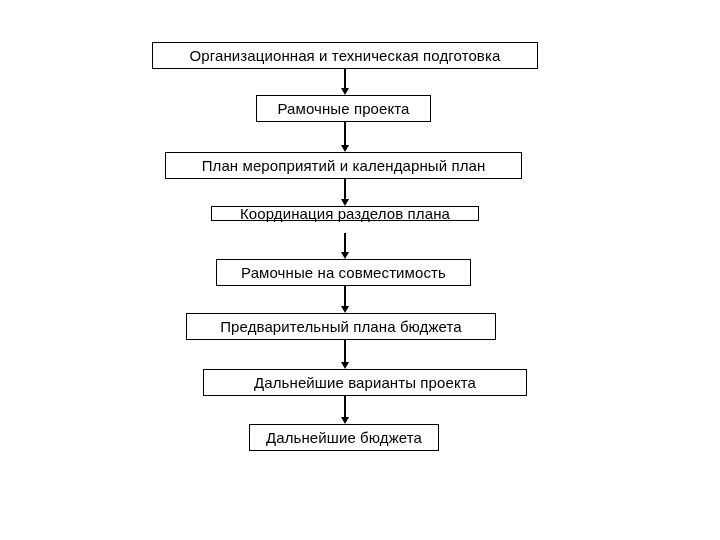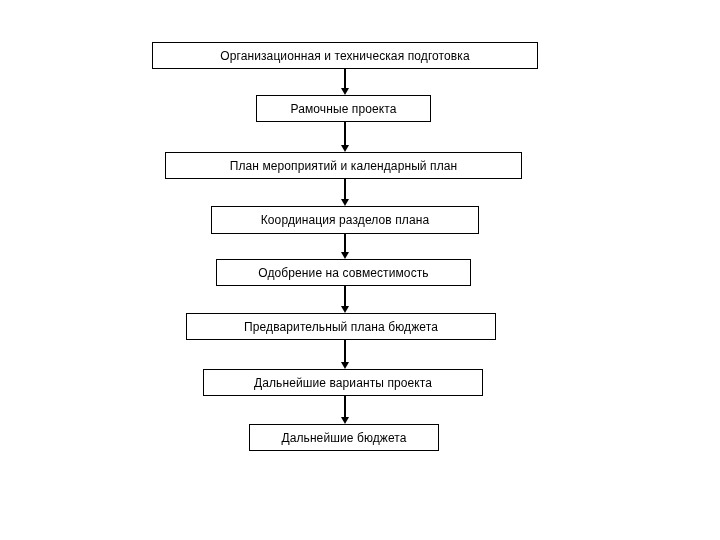--- a/index.html
+++ b/index.html
@@ -21,21 +21,21 @@
     border: 1.5px solid #000000;
     background: #ffffff;
     color: #000000;
     display: flex;
     align-items: center;
     justify-content: center;
     white-space: nowrap;
     z-index: 2;
   }
   .node-label {
-    font-size: 12px;
+    font-size: 15px;
     line-height: 1;
     letter-spacing: 0.1px;
     color: #000000;
     padding: 0 9px;
   }
   .connector {
     position: absolute;
     z-index: 1;
   }
   .connector .stem {
@@ -92,29 +92,29 @@
   <div id="node-layer">
       <div class="node" style="left: 152px; top: 42px; width: 386px; height: 27px;">
         <span class="node-label">Организационная и техническая подготовка</span>
       </div>
       <div class="node" style="left: 256px; top: 95px; width: 175px; height: 27px;">
         <span class="node-label">Рамочные проекта</span>
       </div>
       <div class="node" style="left: 165px; top: 152px; width: 357px; height: 27px;">
         <span class="node-label">План мероприятий и календарный план</span>
       </div>
-      <div class="node" style="left: 211px; top: 206px; width: 268px; height: 28px;">
+      <div class="node" style="left: 211px; top: 206px; width: 268px; height: 15px;">
         <span class="node-label">Координация разделов плана</span>
       </div>
       <div class="node" style="left: 216px; top: 259px; width: 255px; height: 27px;">
-        <span class="node-label">Одобрение на совместимость</span>
+        <span class="node-label">Рамочные на совместимость</span>
       </div>
       <div class="node" style="left: 186px; top: 313px; width: 310px; height: 27px;">
         <span class="node-label">Предварительный плана бюджета</span>
       </div>
-      <div class="node" style="left: 203px; top: 369px; width: 280px; height: 27px;">
+      <div class="node" style="left: 203px; top: 369px; width: 324px; height: 27px;">
         <span class="node-label">Дальнейшие варианты проекта</span>
       </div>
       <div class="node" style="left: 249px; top: 424px; width: 190px; height: 27px;">
         <span class="node-label">Дальнейшие бюджета</span>
       </div>
     </div>
 </div>
 
 </body></html>

